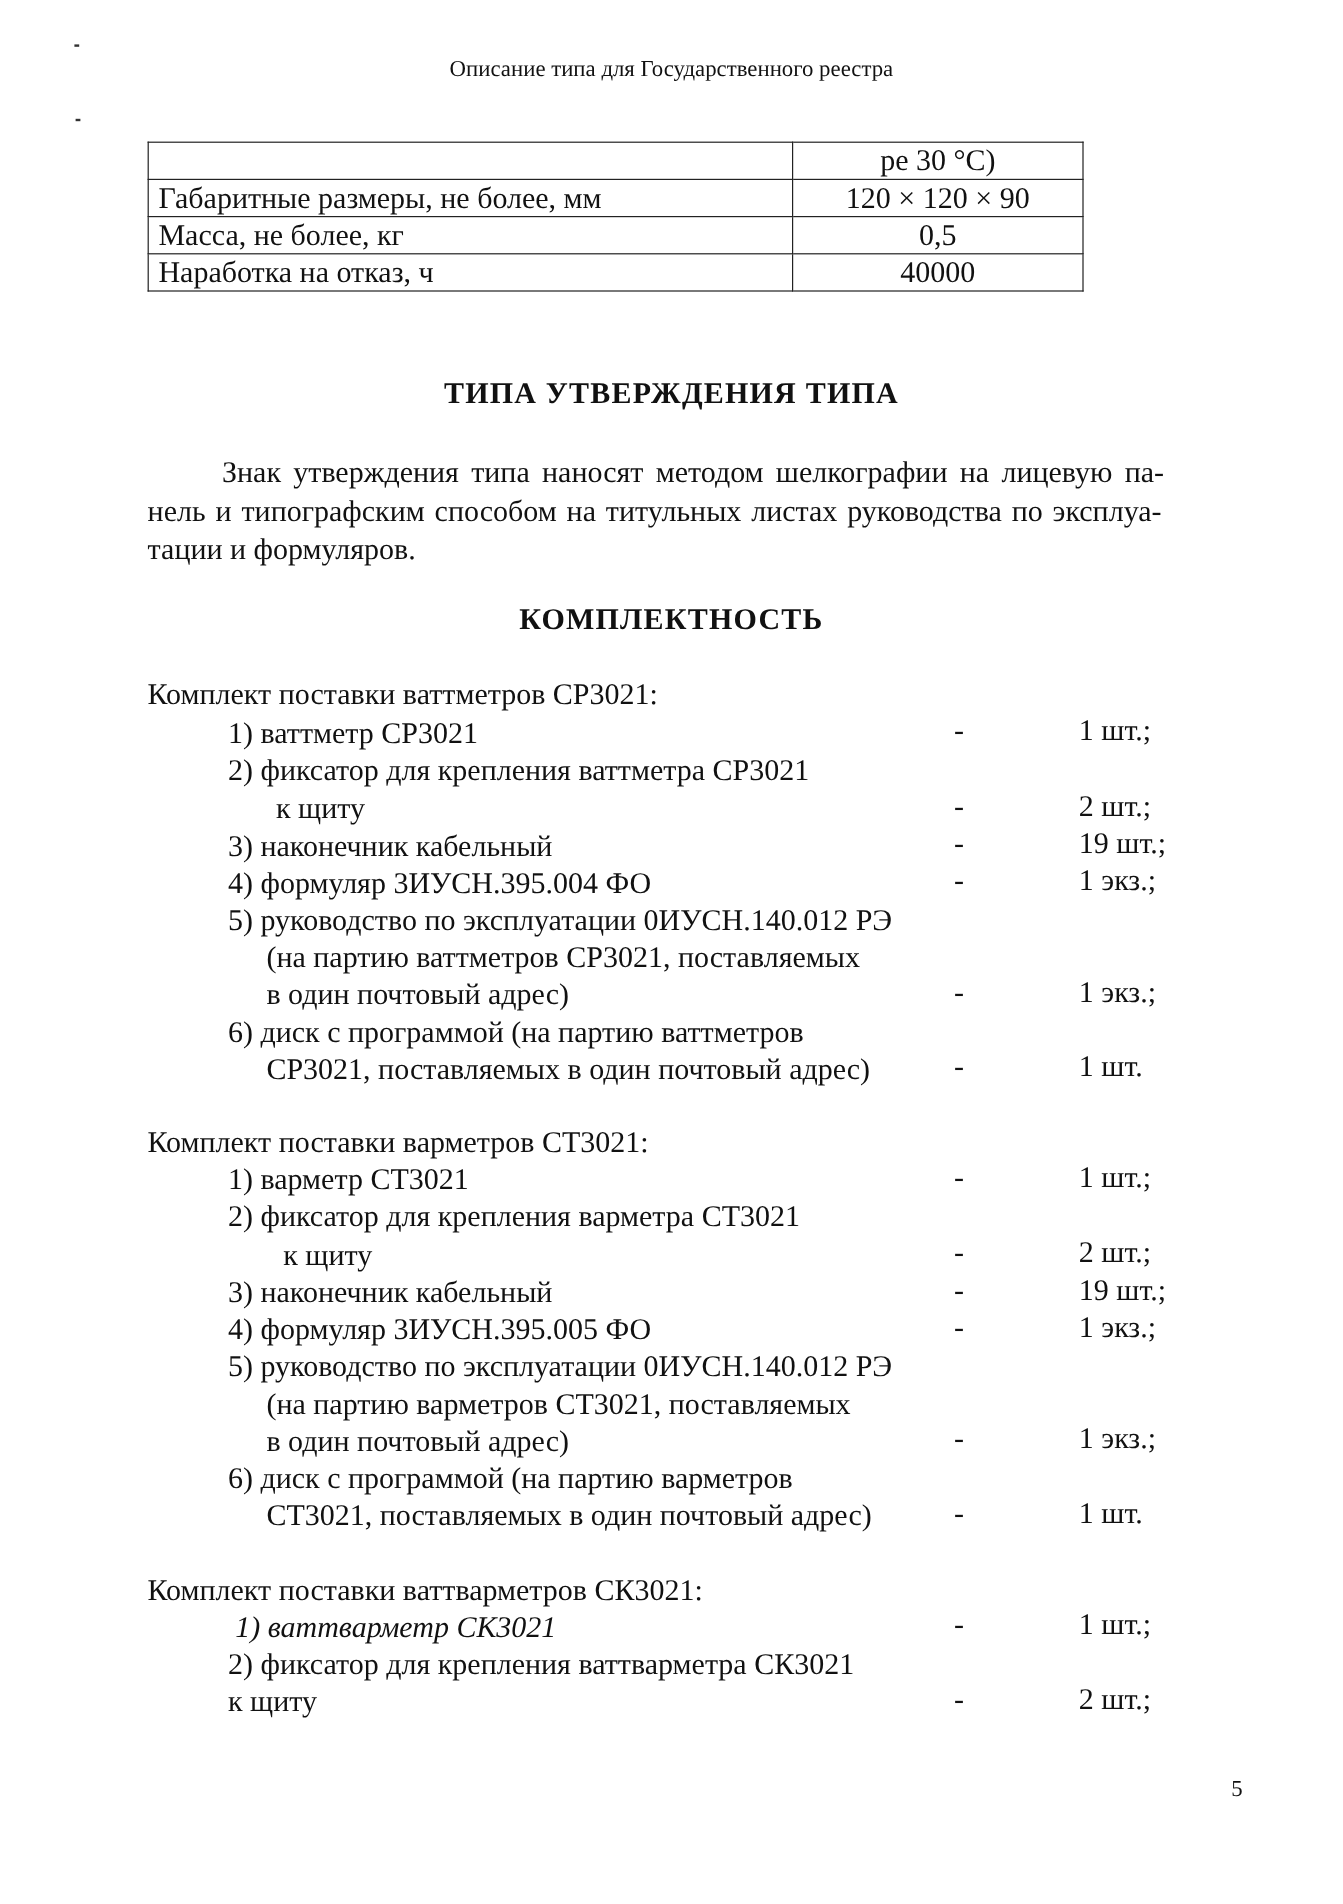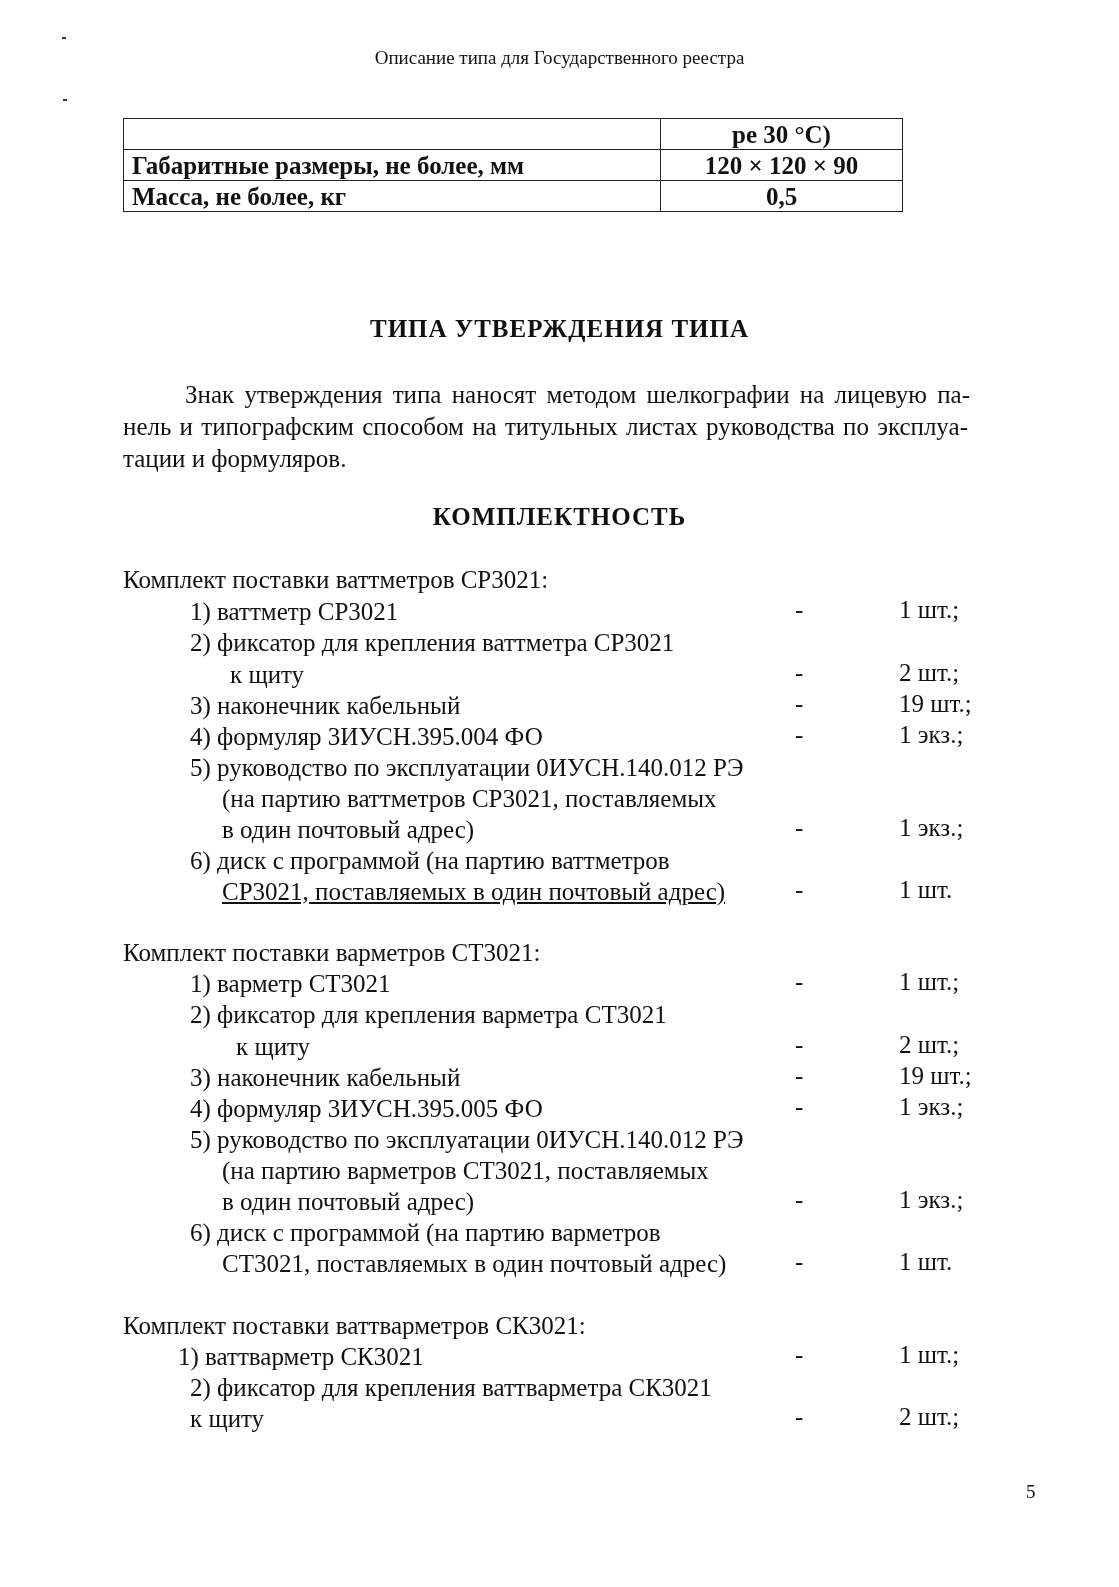--- a/index.html
+++ b/index.html
@@ -5,21 +5,21 @@
   html, body { margin: 0; padding: 0; background: #ffffff; }
   body {
     width: 1119px; height: 1587px; position: relative; overflow: hidden;
     font-family: "Liberation Serif", "DejaVu Serif", serif; color: #111;
   }
   .abs { position: absolute; white-space: nowrap; }
   .header { left: 0; width: 1119px; top: 47px; text-align: center; font-size: 19px; }
   .mark { width: 4px; height: 2px; background: #333; }
   table.specs {
     position: absolute; left: 123px; top: 118px; width: 780px;
-    border-collapse: collapse; font-size: 25px; table-layout: fixed; font-weight: bold;
+    border-collapse: collapse; font-size: 25px; table-layout: fixed;
   }
   table.specs td { border: 1.5px solid #222; padding: 0 8px; height: 30px; line-height: 29px; }
   table.specs td.val { text-align: center; width: 225px; }
   .title { left: 0; width: 1119px; text-align: center; font-weight: bold; font-size: 25px; letter-spacing: 1px; }
   .para { font-size: 25px; line-height: 33px; }
   .line { font-size: 25px; line-height: 32px; }
   .dash { font-size: 25px; }
   .qty { font-size: 25px; margin-left: 35px; }
   .pagenum { font-size: 19px; }
 </style>
@@ -38,20 +38,24 @@
         <td class="val">ре 30 °С)</td>
       </tr>
   <tr>
         <td>Габаритные размеры, не более, мм</td>
         <td class="val">120 × 120 × 90</td>
       </tr>
   <tr>
         <td>Масса, не более, кг</td>
         <td class="val">0,5</td>
       </tr>
+  <tr>
+        <td>Наработка на отказ, ч</td>
+        <td class="val">40000</td>
+      </tr>
 </tbody>
   </table>
 
 <div class="abs title" style="top:315px;">ТИПА УТВЕРЖДЕНИЯ ТИПА</div>
 <div class="abs para" style="left:185px;top:378px;word-spacing:4px;">Знак утверждения типа наносят методом шелкографии на лицевую па-</div>
 <div class="abs para" style="left:123px;top:410px;word-spacing:2px;">нель и типографским способом на титульных листах руководства по эксплуа-</div>
 <div class="abs para" style="left:123px;top:442px;">тации и формуляров.</div>
 
 <div class="abs title" style="top:503px;">КОМПЛЕКТНОСТЬ</div>
 
@@ -68,21 +72,21 @@
 <div class="abs qty" style="left:864px;top:690px;">19 шт.;</div>
 <div class="abs line" style="left:190px;top:721px;">4)  формуляр 3ИУСН.395.004 ФО</div>
 <div class="abs dash" style="left:795px;top:721px;">-</div>
 <div class="abs qty" style="left:864px;top:721px;">1 экз.;</div>
 <div class="abs line" style="left:190px;top:752px;">5) руководство по эксплуатации 0ИУСН.140.012 РЭ</div>
 <div class="abs line" style="left:222px;top:783px;">(на партию ваттметров СР3021, поставляемых</div>
 <div class="abs line" style="left:222px;top:814px;">в один почтовый адрес)</div>
 <div class="abs dash" style="left:795px;top:814px;">-</div>
 <div class="abs qty" style="left:864px;top:814px;">1 экз.;</div>
 <div class="abs line" style="left:190px;top:845px;">6) диск с программой (на партию ваттметров</div>
-<div class="abs line" style="left:222px;top:876px;text-decoration:underline;">СР3021, поставляемых в один почтовый адрес)</div>
+<div class="abs line" style="left:222px;top:876px;">СР3021, поставляемых в один почтовый адрес)</div>
 <div class="abs dash" style="left:795px;top:876px;">-</div>
 <div class="abs qty" style="left:864px;top:876px;">1 шт.</div>
 
 <div class="abs line" style="left:123px;top:937px;">Комплект поставки варметров СТ3021:</div>
 <div class="abs line" style="left:190px;top:968px;">1) варметр СТ3021</div>
 <div class="abs dash" style="left:795px;top:968px;">-</div>
 <div class="abs qty" style="left:864px;top:968px;">1 шт.;</div>
 <div class="abs line" style="left:190px;top:999px;">2)  фиксатор для крепления варметра СТ3021</div>
 <div class="abs line" style="left:236px;top:1031px;">к щиту</div>
 <div class="abs dash" style="left:795px;top:1031px;">-</div>
@@ -97,21 +101,21 @@
 <div class="abs line" style="left:222px;top:1155px;">(на партию варметров СТ3021, поставляемых</div>
 <div class="abs line" style="left:222px;top:1186px;">в один почтовый адрес)</div>
 <div class="abs dash" style="left:795px;top:1186px;">-</div>
 <div class="abs qty" style="left:864px;top:1186px;">1 экз.;</div>
 <div class="abs line" style="left:190px;top:1217px;">6) диск с программой (на партию варметров</div>
 <div class="abs line" style="left:222px;top:1248px;">СТ3021, поставляемых в один почтовый адрес)</div>
 <div class="abs dash" style="left:795px;top:1248px;">-</div>
 <div class="abs qty" style="left:864px;top:1248px;">1 шт.</div>
 
 <div class="abs line" style="left:123px;top:1310px;">Комплект поставки ваттварметров СК3021:</div>
-<div class="abs line" style="left:178px;top:1341px;">1)  ваттварметр СК3021</div>
+<div class="abs line" style="left:196px;top:1341px;font-style:italic;">1)  ваттварметр СК3021</div>
 <div class="abs dash" style="left:795px;top:1341px;">-</div>
 <div class="abs qty" style="left:864px;top:1341px;">1 шт.;</div>
 <div class="abs line" style="left:190px;top:1372px;">2)  фиксатор для крепления ваттварметра СК3021</div>
 <div class="abs line" style="left:190px;top:1403px;">к щиту</div>
 <div class="abs dash" style="left:795px;top:1403px;">-</div>
 <div class="abs qty" style="left:864px;top:1403px;">2 шт.;</div>
 
 <div class="abs pagenum" style="left:1026px;top:1481px;">5</div>
 
 </body></html>

